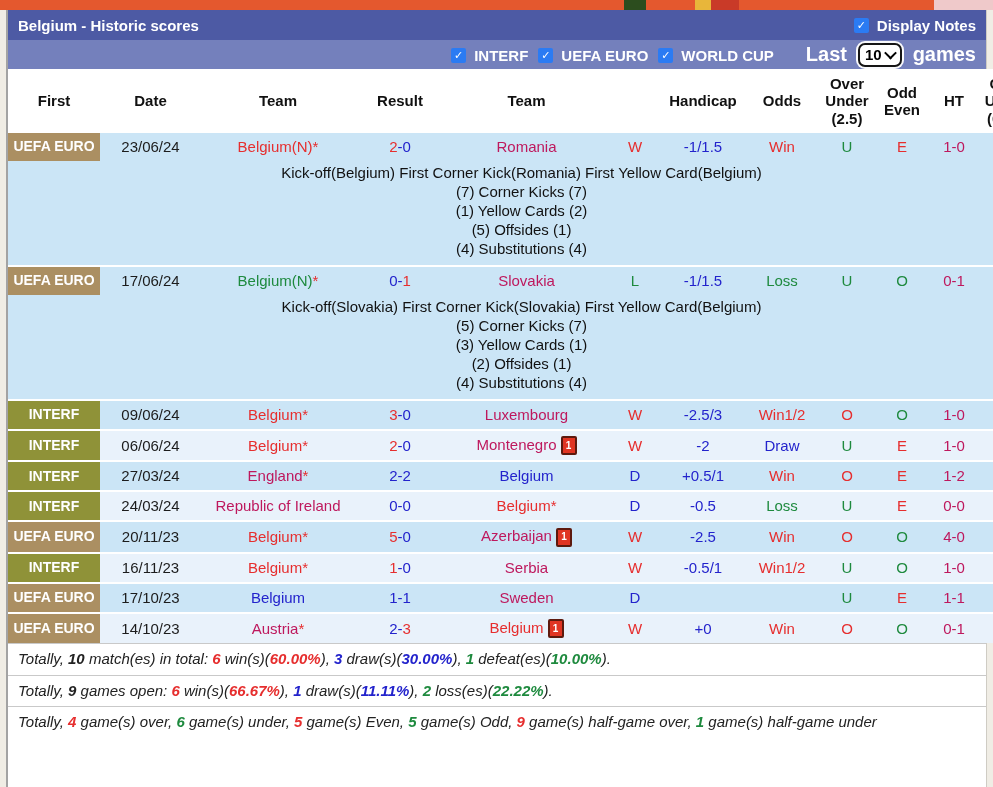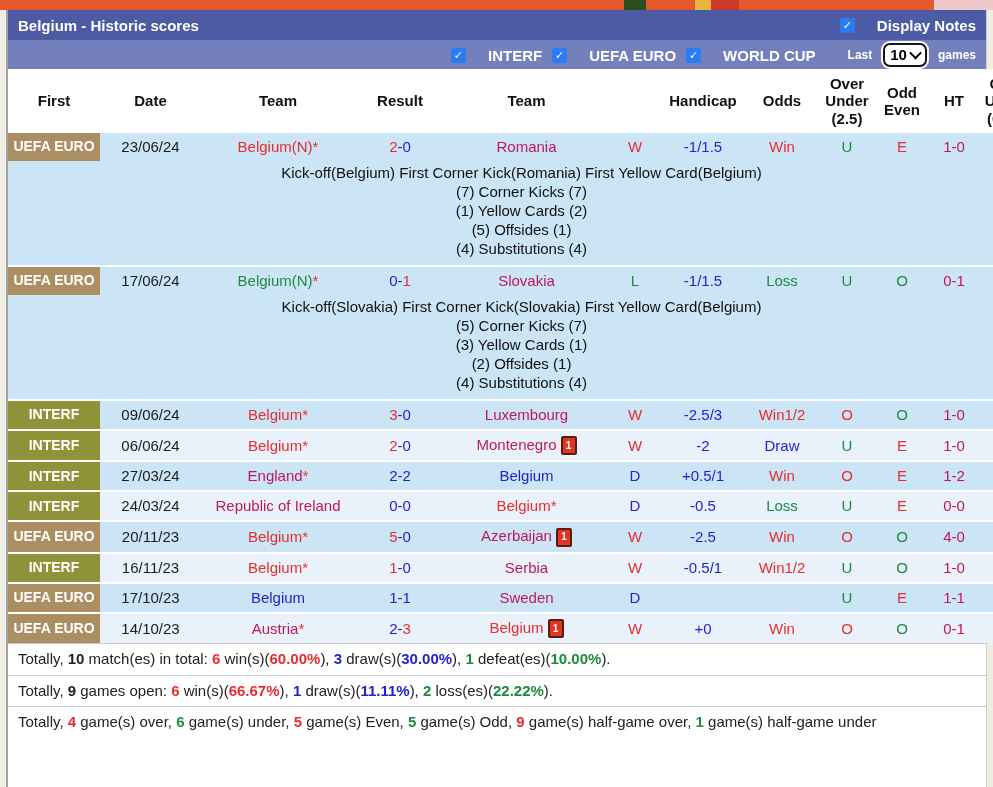--- a/index.html
+++ b/index.html
@@ -23,22 +23,22 @@
     box-sizing:border-box;
   }
 
   
   .bar1{height:30px;background:var(--bar_dark,#4d5aa4);display:flex;align-items:center;padding:0 10px;box-sizing:border-box;color:#fff;}
   .bar1 .title{font-weight:bold;font-size:15px;flex:1;}
   .bar2{height:29px;background:var(--bar_light,#7480bc);display:flex;align-items:center;justify-content:flex-end;padding:0 10px;box-sizing:border-box;color:#fff;gap:8px;}
   .cb-label{font-weight:bold;font-size:15px;color:#fff;margin-right:10px;}
   .cb{width:15px;height:15px;background:var(--checkbox_blue,#2b7bf3);border-radius:2px;display:inline-flex;align-items:center;justify-content:center;color:#fff;font-size:11px;font-weight:bold;line-height:1;flex:none;}
   .cb::after{content:"\2713";}
-  .cbwrap{display:inline-flex;align-items:center;gap:22px;}
-  .lastlbl,.gameslbl{font-weight:bold;font-size:12px;color:#fff;}
+  .cbwrap{display:inline-flex;align-items:center;gap:8px;}
+  .lastlbl,.gameslbl{font-weight:bold;font-size:20px;color:#fff;}
   .select{display:inline-flex;align-items:center;gap:4px;background:#fff;border:2px solid #151515;border-radius:7px;padding:0 5px;height:20px;color:#000;font-weight:bold;font-size:15px;box-shadow:0 0 0 2px rgba(255,255,255,.95);margin:0 3px;}
   .chev{width:7px;height:7px;border-right:2px solid #000;border-bottom:2px solid #000;transform:rotate(45deg) translate(-1px,-1px);display:inline-block;}
 
   
   table{border-collapse:collapse;width:979px;table-layout:fixed;font-size:15px;color:#1c1c1c;}
   th{font-weight:bold;font-size:15px;color:#111;padding:6px 2px;text-align:center;vertical-align:middle;line-height:1.15;background:#fff;}
   td{text-align:center;vertical-align:middle;padding:5px 2px;line-height:1.2;}
   tbody.shade-a td{background:var(--row_light,#cbe5f6);}
   tbody.shade-b td{background:var(--row_pale,#e9f2fb);}
   tbody+tbody tr:first-child td{border-top:2px solid #fff;}
@@ -48,21 +48,21 @@
   td.notes{padding:2px 0 7px 0;line-height:19px;font-size:15px;color:#111;}
   .c-red{color:var(--win_red,#e62e2e);}
   .c-blue{color:var(--draw_blue,#2323cc);}
   .c-green{color:var(--loss_green,#1e8a3e);}
   .c-black{color:#be185d;}
   .bold{font-weight:bold;}
   .redcard{display:inline-flex;align-items:center;justify-content:center;width:12px;height:15px;background:#e03523;border:2px solid #5d1a0e;border-radius:2px;color:#fff;font-size:10px;font-weight:bold;line-height:1;margin-left:4px;vertical-align:middle;}
 
   
   .summary{background:#fff;}
-  .summary-line{padding:7px 10px;border-top:1px solid #c9c9c9;font-size:15px;color:#222;line-height:1.1;}
+  .summary-line{padding:7px 10px;border-top:1px solid #c9c9c9;font-size:15px;color:#222;line-height:1.1;font-style:italic;}
 </style>
 </head>
 <body>
 
 <div class="photo-strip">
   <div class="patch pp1"></div>
   <div class="patch pp2"></div>
   <div class="patch pp3"></div>
   <div class="patch pp4"></div>
 </div>

